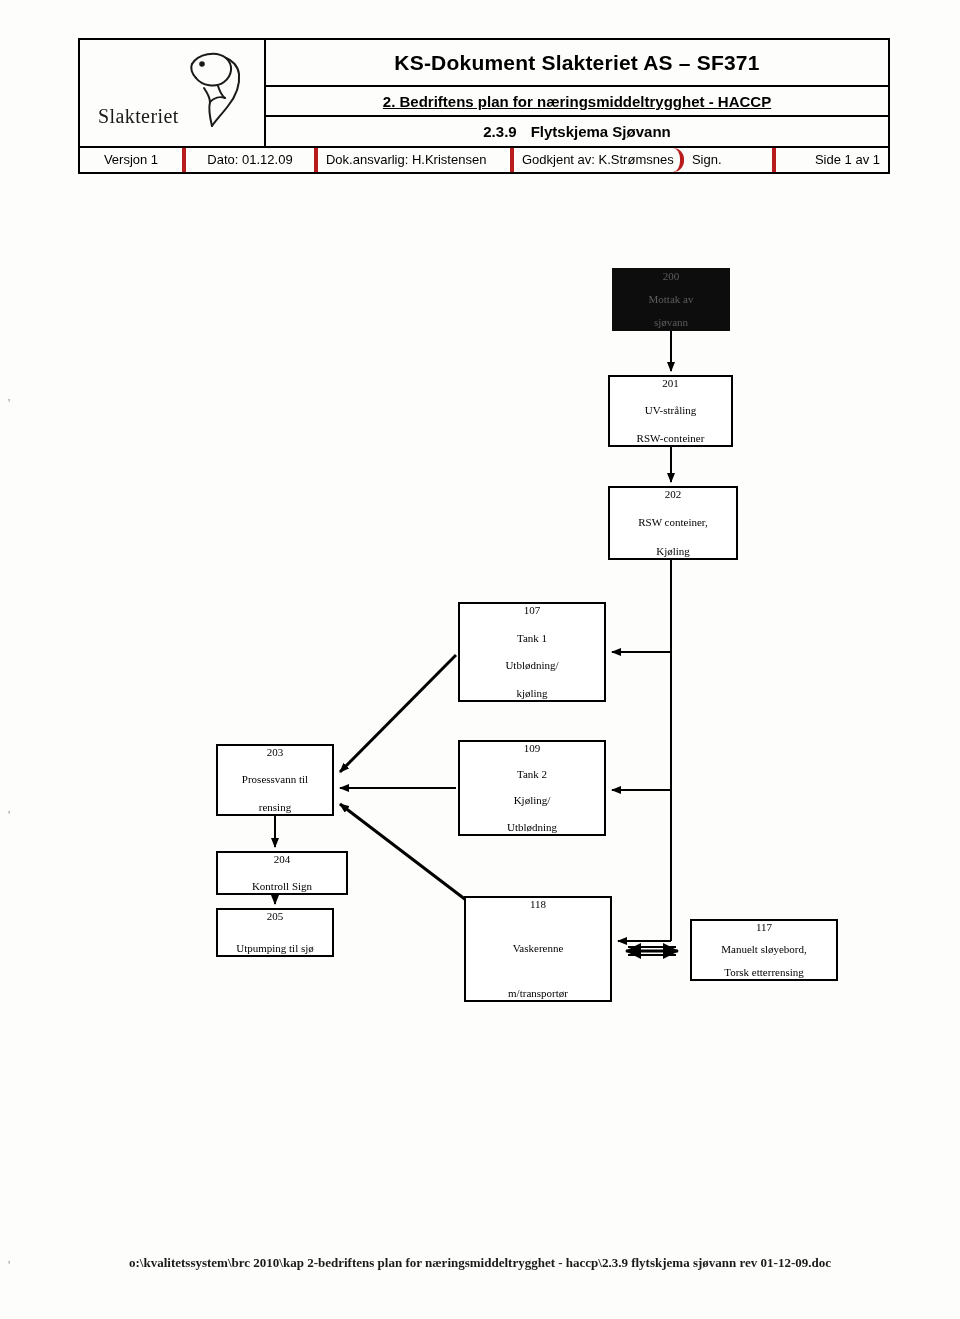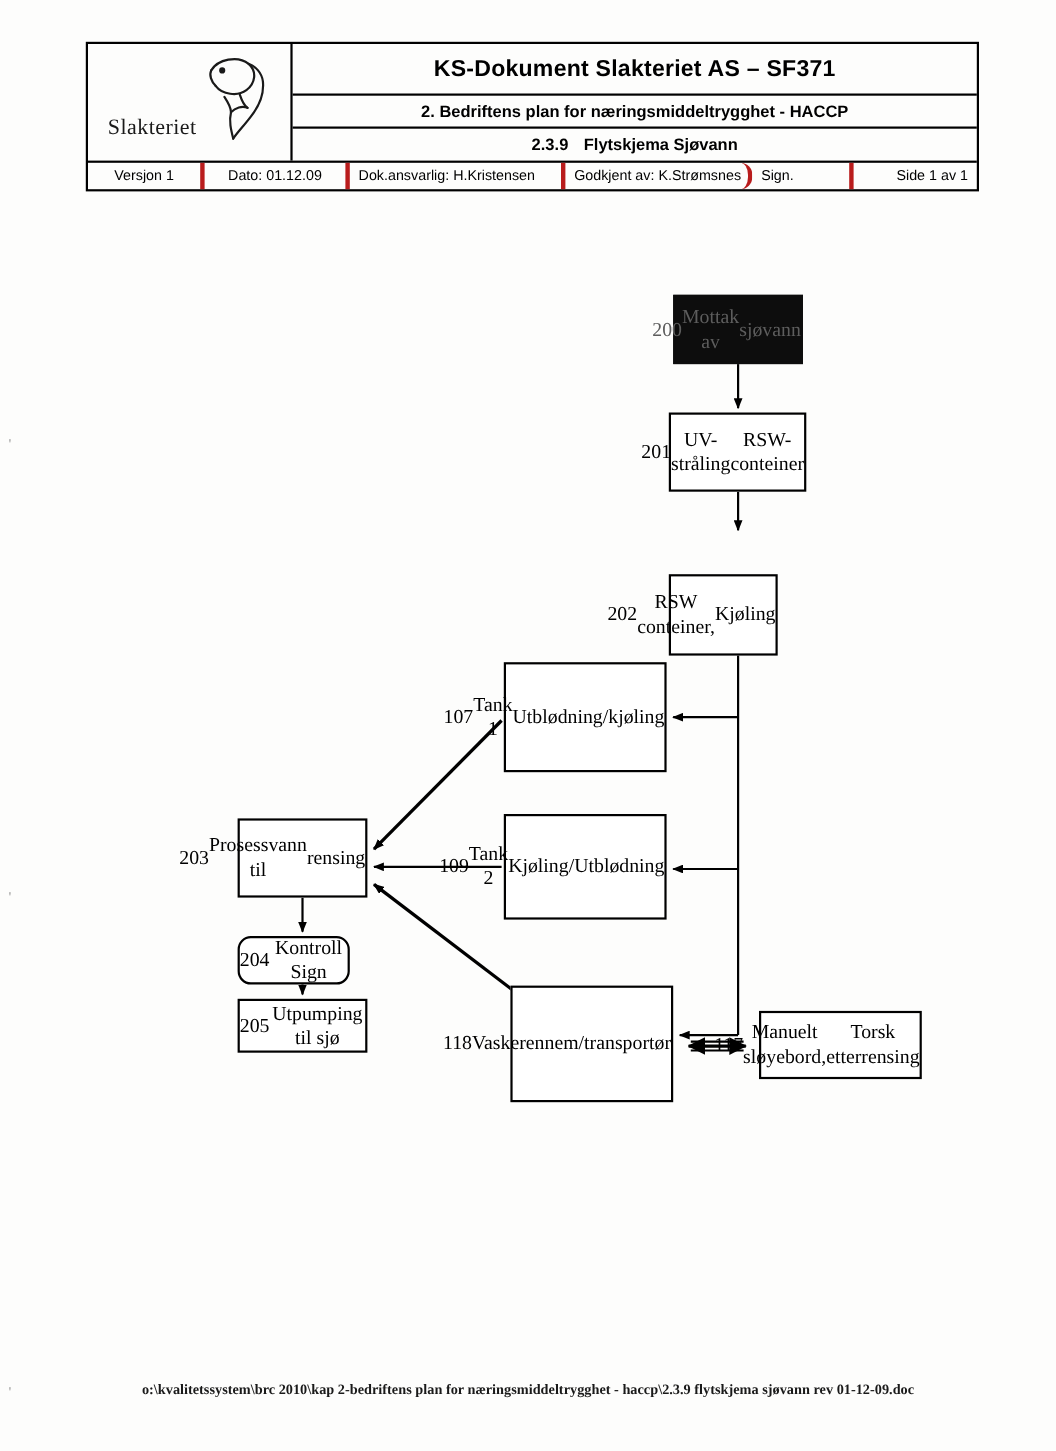--- a/index.html
+++ b/index.html
@@ -84,20 +84,21 @@
     padding: 11px 4px 10px;
     letter-spacing: 0.2px;
   }
   .hdr-title-2 {
     border-bottom: 2px solid #000;
     text-align: center;
     font-family: "Liberation Sans", sans-serif;
     font-weight: bold;
     font-size: 15px;
     padding: 6px 4px 5px;
+    text-decoration: underline;
   }
   .hdr-title-3 {
     text-align: center;
     font-family: "Liberation Sans", sans-serif;
     font-weight: bold;
     font-size: 15px;
     padding: 6px 4px 6px;
   }
   .hdr-title-3 .num { margin-right: 14px; }
 
@@ -131,46 +132,46 @@
     pointer-events: none;
   }
   .flow svg { display:block; }
 
   .node {
     position: absolute;
     box-sizing: border-box;
     border: 2px solid #000;
     background: #fff;
     font-family: "Liberation Serif", serif;
-    font-size: 18px;
+    font-size: 11px;
     line-height: 1.22;
     text-align: center;
     display: flex;
-    flex-direction: row;
+    flex-direction: column;
     align-items: center;
-    justify-content: flex-end;
+    justify-content: space-between;
     color: #000;
   }
   .node .n-id { display:block; }
   .node .n-l1, .node .n-l2 { display:block; }
 
   .node.inverted {
     background: #0d0d0d;
     border-color: #0d0d0d;
     color: #5d5d5d;
   }
 
   
   #node-200 { left: 612px; top: 268px; width: 118px; height: 63px; }
   #node-201 { left: 608px; top: 375px; width: 125px; height: 72px; }
-  #node-202 { left: 608px; top: 486px; width: 99px; height: 74px; margin-top: 36px; }
+  #node-202 { left: 608px; top: 486px; width: 130px; height: 74px; }
   #node-107 { left: 458px; top: 602px; width: 148px; height: 100px; }
   #node-203 { left: 216px; top: 744px; width: 118px; height: 72px; }
   #node-109 { left: 458px; top: 740px; width: 148px; height: 96px; }
-  #node-204 { left: 216px; top: 851px; width: 102px; height: 44px; border-radius: 12px; }
+  #node-204 { left: 216px; top: 851px; width: 132px; height: 44px; }
   #node-205 { left: 216px; top: 908px; width: 118px; height: 49px; }
   #node-118 { left: 464px; top: 896px; width: 148px; height: 106px; }
   #node-117 { left: 690px; top: 919px; width: 148px; height: 62px; }
 
   
   .footer {
     position: absolute;
     left: 0;
     top: 1255px;
     width: 960px;

